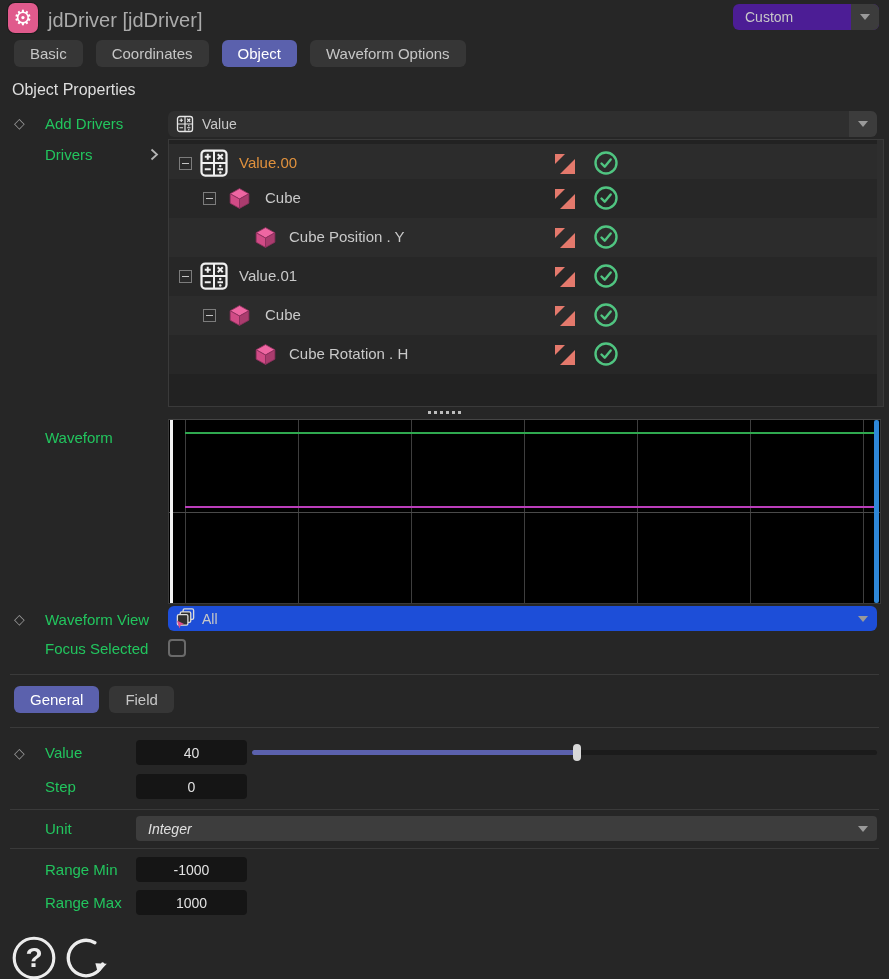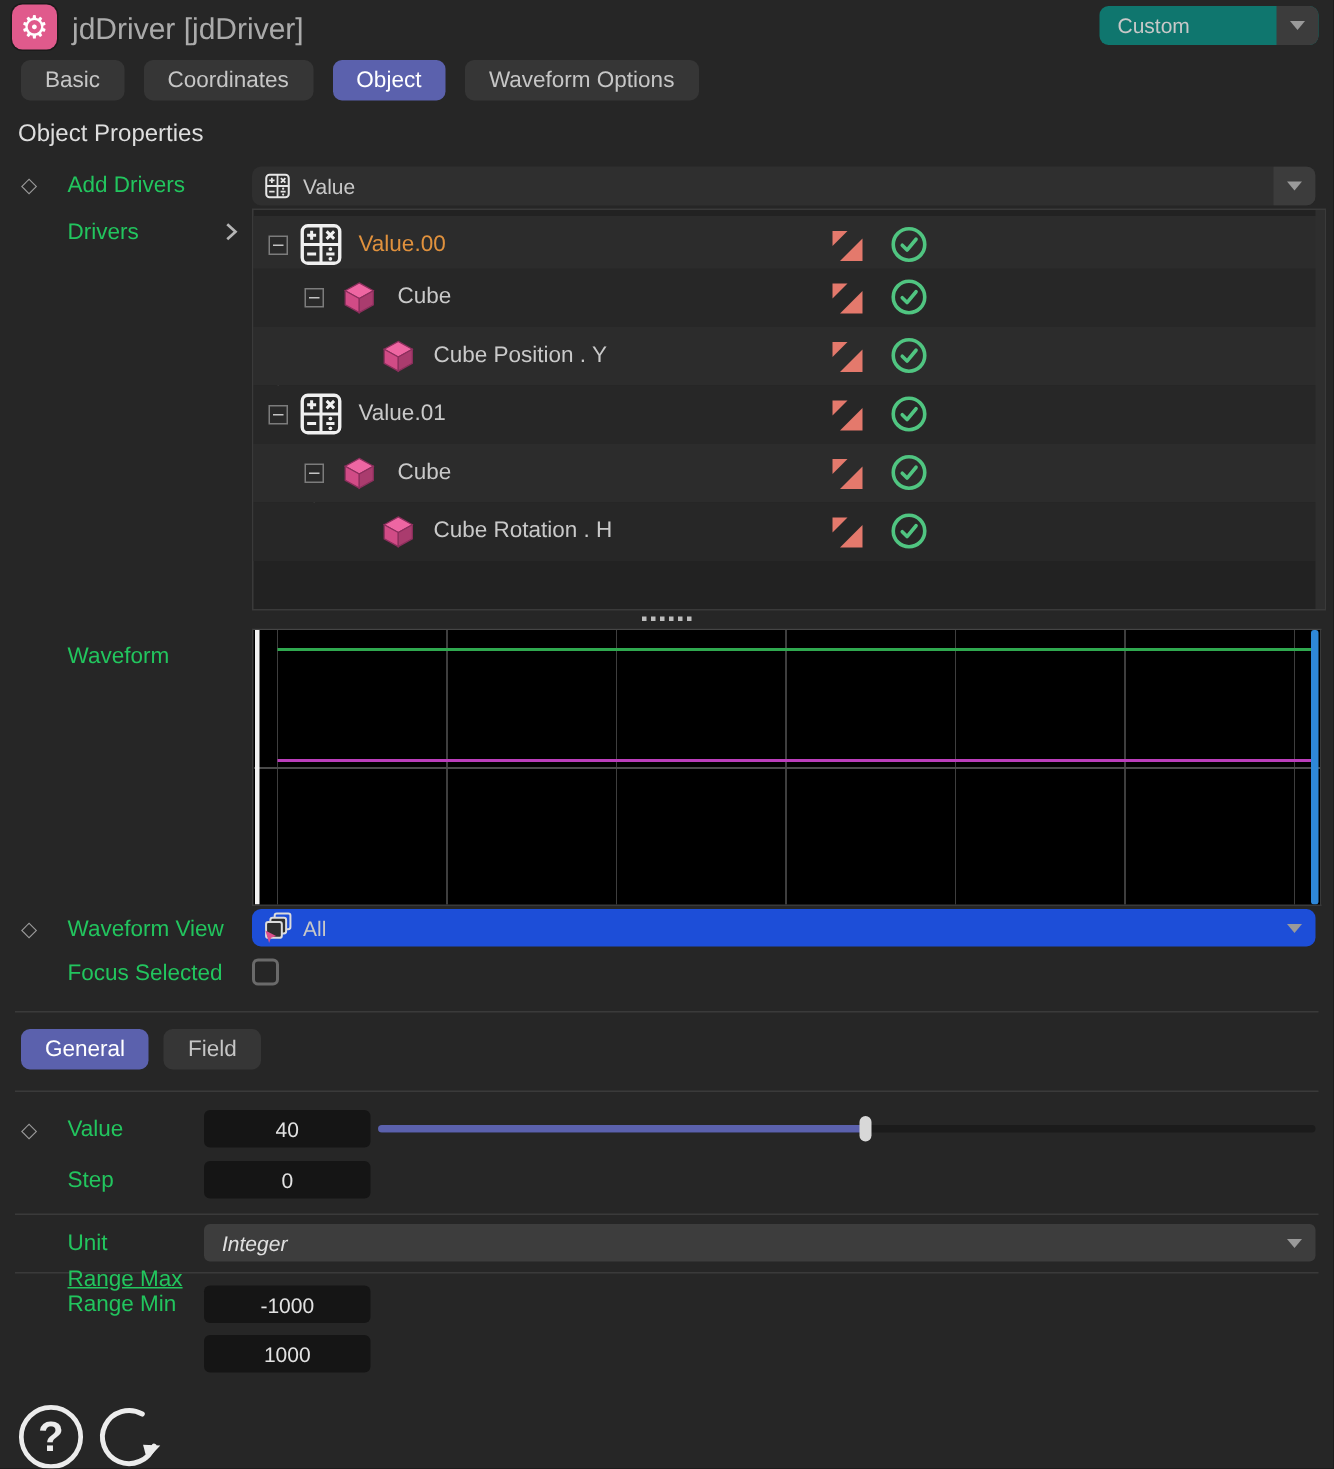--- a/index.html
+++ b/index.html
@@ -19,21 +19,21 @@
   .app{
     position:relative;width:889px;height:979px;background:#262626;overflow:hidden;
     font-family:"Liberation Sans",sans-serif;color:#b8b8b8;
   }
   .abs{position:absolute;}
 
   
   .app-icon{left:8px;top:3px;width:30px;height:30px;border-radius:7px;background:var(--app-icon-pink);
     display:flex;align-items:center;justify-content:center;color:#fff;font-size:21px;box-shadow:0 0 0 1px #1b1b1b;}
   .win-title{left:48px;top:9px;font-size:20px;color:#ababab;}
-  .dropdown{background:#0f766e;border-radius:6px;display:flex;align-items:center;overflow:hidden;}
+  .dropdown{background:#4c1d95;border-radius:6px;display:flex;align-items:center;overflow:hidden;}
   .dropdown .dd-text{flex:1;padding:0 12px;font-size:14px;color:#c8c8c8;white-space:nowrap;}
   .dd-chev{width:28px;align-self:stretch;background:#3c3c3c;display:flex;align-items:center;justify-content:center;}
   .tri-down{width:0;height:0;border-left:5px solid transparent;border-right:5px solid transparent;border-top:6px solid #9a9a9a;}
   .preset-dd{left:733px;top:4px;width:146px;height:26px;}
 
   
   .tabs{left:14px;top:40px;display:flex;gap:13px;}
   .tab{height:27px;padding:0 16px;border-radius:6px;background:#363636;color:#c6c6c6;font-size:15px;
     display:flex;align-items:center;border:none;cursor:pointer;font-family:inherit;}
   .tab.active{background:var(--accent);color:#fff;}
@@ -349,21 +349,21 @@
     <span class="dd-chev" style="background:transparent;">
         <span class="tri-down"></span>
       </span>
   </div>
 
   <div class="abs sep" style="top:848px;"></div>
 
   <span class="abs lbl" style="left:45px;top:861px;">Range Min</span>
   <div class="abs field" style="left:136px;top:857px;">-1000</div>
 
-  <span class="abs lbl" style="left:45px;top:844px;text-decoration:underline;">Range Max</span>
+  <span class="abs lbl" style="left:45px;top:894px;">Range Max</span>
   <div class="abs field" style="left:136px;top:890px;">1000</div>
 
   <svg class="abs foot-ic" style="left:9px;top:933px;" width="50" height="50" viewBox="0 0 48 48">
     <circle cx="24" cy="24" r="19" fill="none" stroke="#ececec" stroke-width="3"></circle>
     <text x="24" y="33" text-anchor="middle" font-size="27" font-family="Liberation Sans, sans-serif" font-weight="bold" fill="#ececec">?</text>
   </svg>
   <svg class="abs foot-ic" style="left:61px;top:933px;" width="50" height="50" viewBox="0 0 48 48">
     <path d="M 32.5 9.3 A 17 17 0 1 0 40 29.8" fill="none" stroke="#ececec" stroke-width="3.2" stroke-linecap="round"></path>
     <polygon points="33,29 44,29.5 35.5,38.5" fill="#ececec"></polygon>
   </svg>

